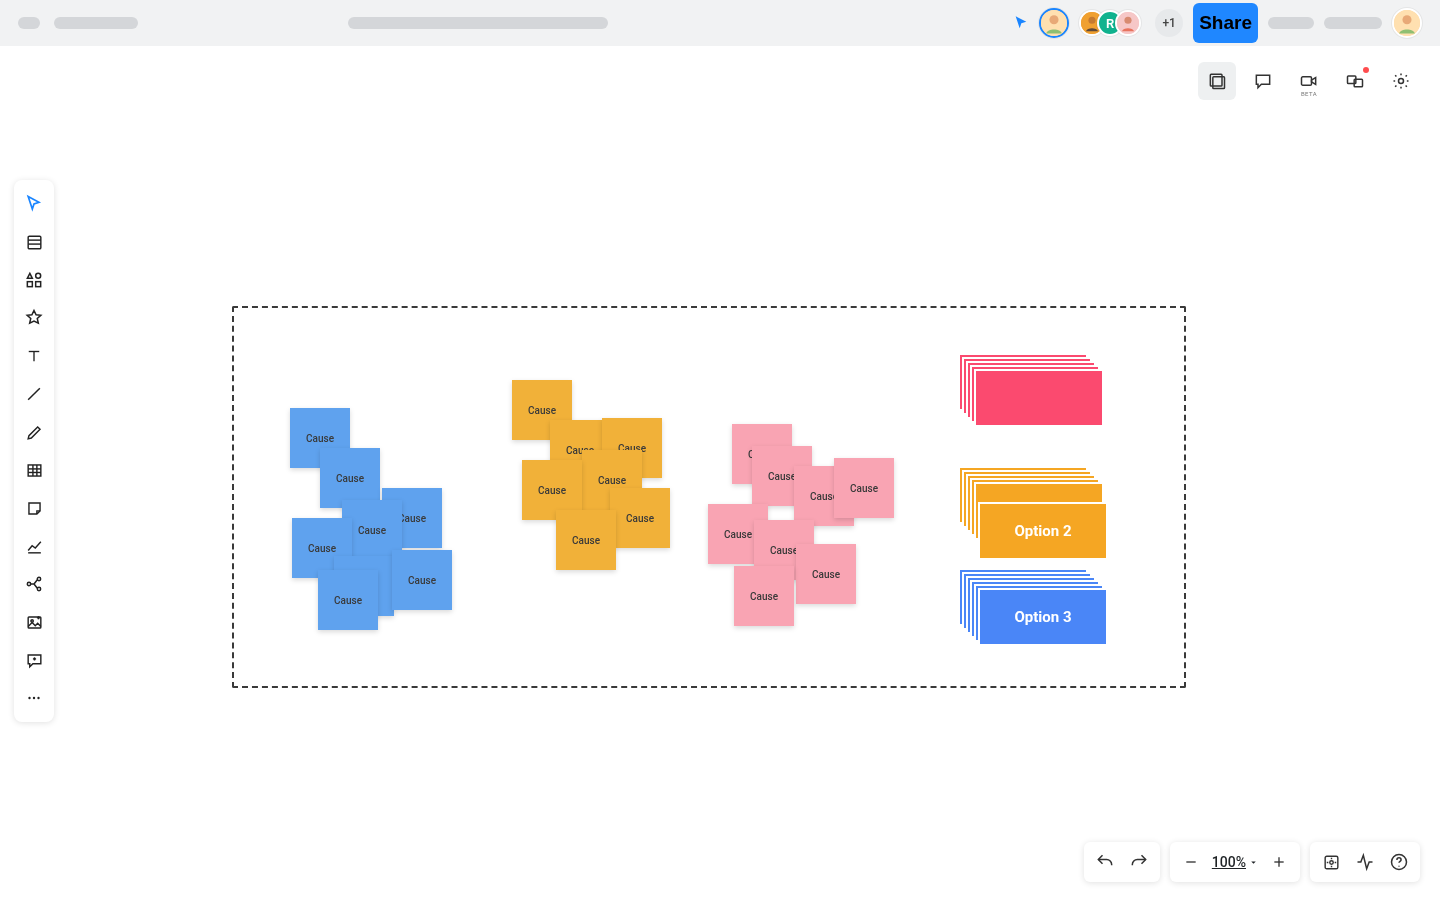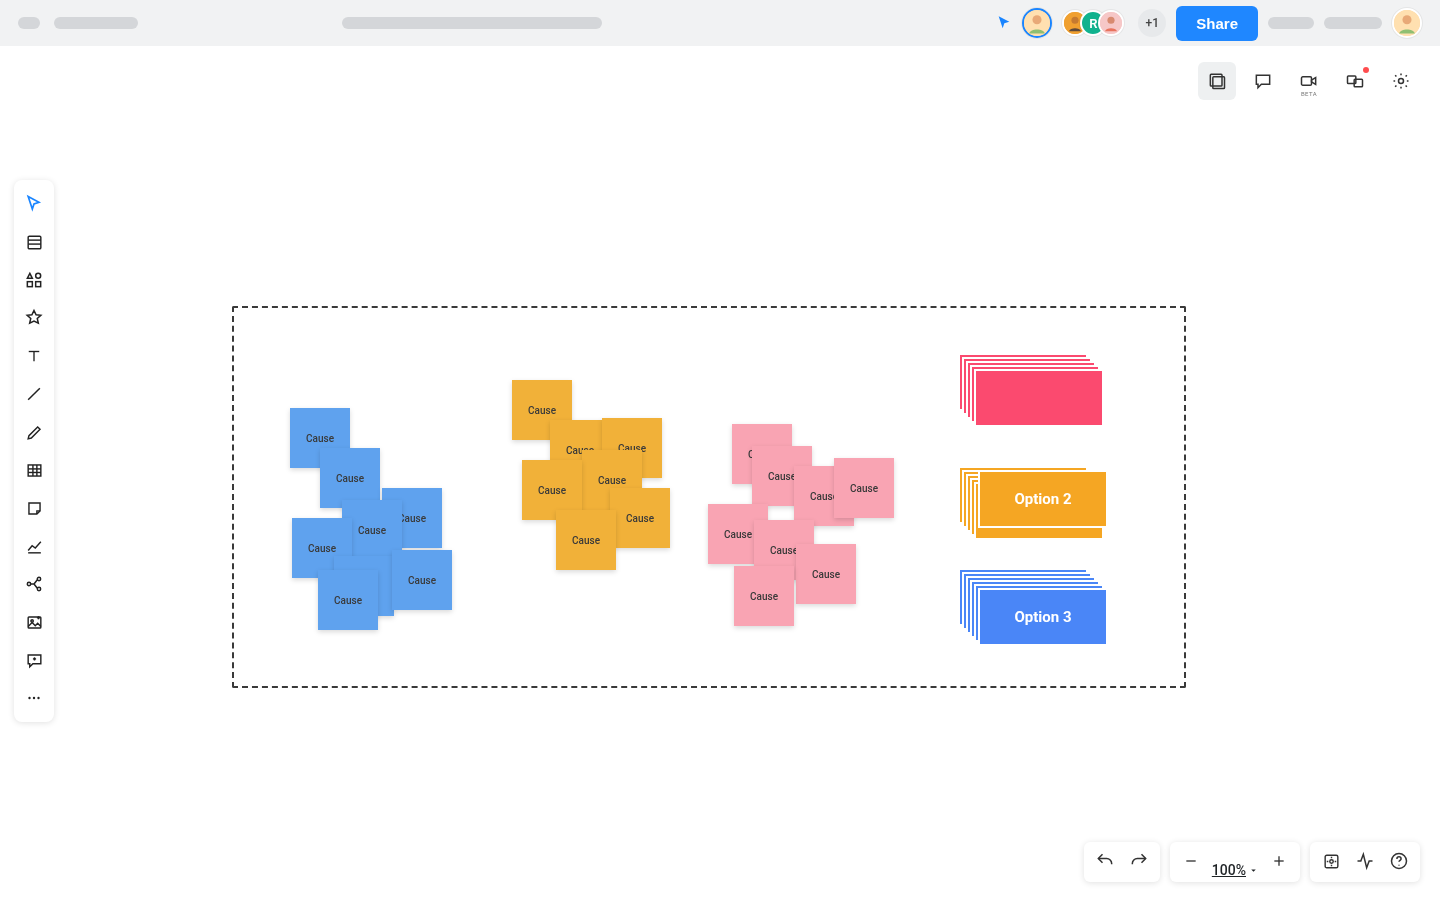--- a/index.html
+++ b/index.html
@@ -24,21 +24,21 @@
   .topbar .center-skel{width:260px;margin:0 auto;}
   .topbar .right{display:flex;align-items:center;gap:10px;margin-left:auto;}
   .mini-cursor{color:var(--blue);}
   .avatar{width:30px;height:30px;border-radius:50%;display:flex;align-items:center;justify-content:center;font-size:13px;font-weight:600;color:#fff;border:2px solid #fff;box-shadow:0 0 0 1px rgba(0,0,0,0.05);}
   .avatar.sm{width:26px;height:26px;border-width:2px;}
   .avatar.img svg{width:100%;height:100%;display:block;}
   .presence-stack{display:flex;align-items:center;}
   .presence-stack .avatar{margin-left:-8px;}
   .presence-stack .avatar:first-child{margin-left:0;}
   .plus-count{margin-left:4px;width:28px;height:28px;border-radius:50%;background:#e7e9eb;display:flex;align-items:center;justify-content:center;font-size:12px;color:#444;font-weight:500;}
-  .share-btn{background:var(--share);color:#ffffff;border:none;font-weight:600;font-size:15px;padding:9px 20px;border-radius:6px;cursor:pointer;}
+  .share-btn{background:var(--share);color:#000000;border:none;font-weight:600;font-size:19px;padding:9px 6px;border-radius:6px;cursor:pointer;}
   .top-skel-a{width:46px;}
   .top-skel-b{width:58px;}
 
   
   .right-panel{position:absolute;top:62px;right:20px;display:flex;gap:8px;z-index:9;}
   .rp-btn{width:38px;height:38px;border-radius:6px;background:#fff;display:flex;align-items:center;justify-content:center;color:#333;cursor:pointer;position:relative;}
   .rp-btn.active{background:#eef0f1;}
   .rp-btn .beta{position:absolute;bottom:3px;font-size:6px;letter-spacing:0.4px;color:#777;}
   .rp-btn .dot{position:absolute;top:5px;right:5px;width:6px;height:6px;border-radius:50%;background:#ff4d4f;}
 
@@ -65,21 +65,21 @@
 
   
   .option-stack{position:absolute;width:152px;height:72px;}
   .option-stack .card{position:absolute;width:130px;height:58px;border:2px solid #fff;display:flex;align-items:center;justify-content:center;color:#fff;font-weight:700;font-size:15px;}
   .option-stack.pinkc .card{background:#fb4a6f;}
   .option-stack.orangec .card{background:#f5a623;}
   .option-stack.bluec .card{background:#4a86f7;}
 
   
   .bottom-bar{position:absolute;right:20px;bottom:18px;display:flex;gap:10px;z-index:9;}
-  .bb-group{background:#fff;border-radius:6px;box-shadow:var(--panel-shadow);display:flex;align-items:flex-end;padding:4px;height:40px;text-decoration:underline;}
+  .bb-group{background:#fff;border-radius:6px;box-shadow:var(--panel-shadow);display:flex;align-items:center;padding:4px;height:40px;text-decoration:underline;}
   .bb-btn{width:34px;height:34px;display:flex;align-items:center;justify-content:center;color:#333;cursor:pointer;border-radius:4px;}
   .zoom-label{font-size:14px;font-weight:500;padding:0 4px;display:flex;align-items:center;gap:3px;}
 
   svg{display:block;}
 </style>
 </head>
 <body>
 
 <div class="topbar">
   <div class="lg-skel logo-skel"></div>
@@ -295,21 +295,21 @@
         <div class="card" style="left: 8px; top: 8px;"></div>
         <div class="card" style="left: 12px; top: 12px;"></div>
         <div class="card" style="left: 16px; top: 16px;"></div>
       </div>
       <div class="option-stack orangec" style="left: 724px; top: 158px;">
         <div class="card" style="left: 0px; top: 0px;"></div>
         <div class="card" style="left: 4px; top: 4px;"></div>
         <div class="card" style="left: 8px; top: 8px;"></div>
         <div class="card" style="left: 12px; top: 12px;"></div>
         <div class="card" style="left: 16px; top: 16px;"></div>
-        <div class="card" style="left: 20px; top: 4px; text-align: center;">Option 2</div>
+        <div class="card" style="left: 20px; top: 36px; text-align: center;">Option 2</div>
       </div>
       <div class="option-stack bluec" style="left: 724px; top: 260px;">
         <div class="card" style="left: 0px; top: 0px;"></div>
         <div class="card" style="left: 4px; top: 4px;"></div>
         <div class="card" style="left: 8px; top: 8px;"></div>
         <div class="card" style="left: 12px; top: 12px;"></div>
         <div class="card" style="left: 16px; top: 16px;"></div>
         <div class="card" style="left: 20px; top: 20px;">Option 3</div>
       </div>
     </div>

